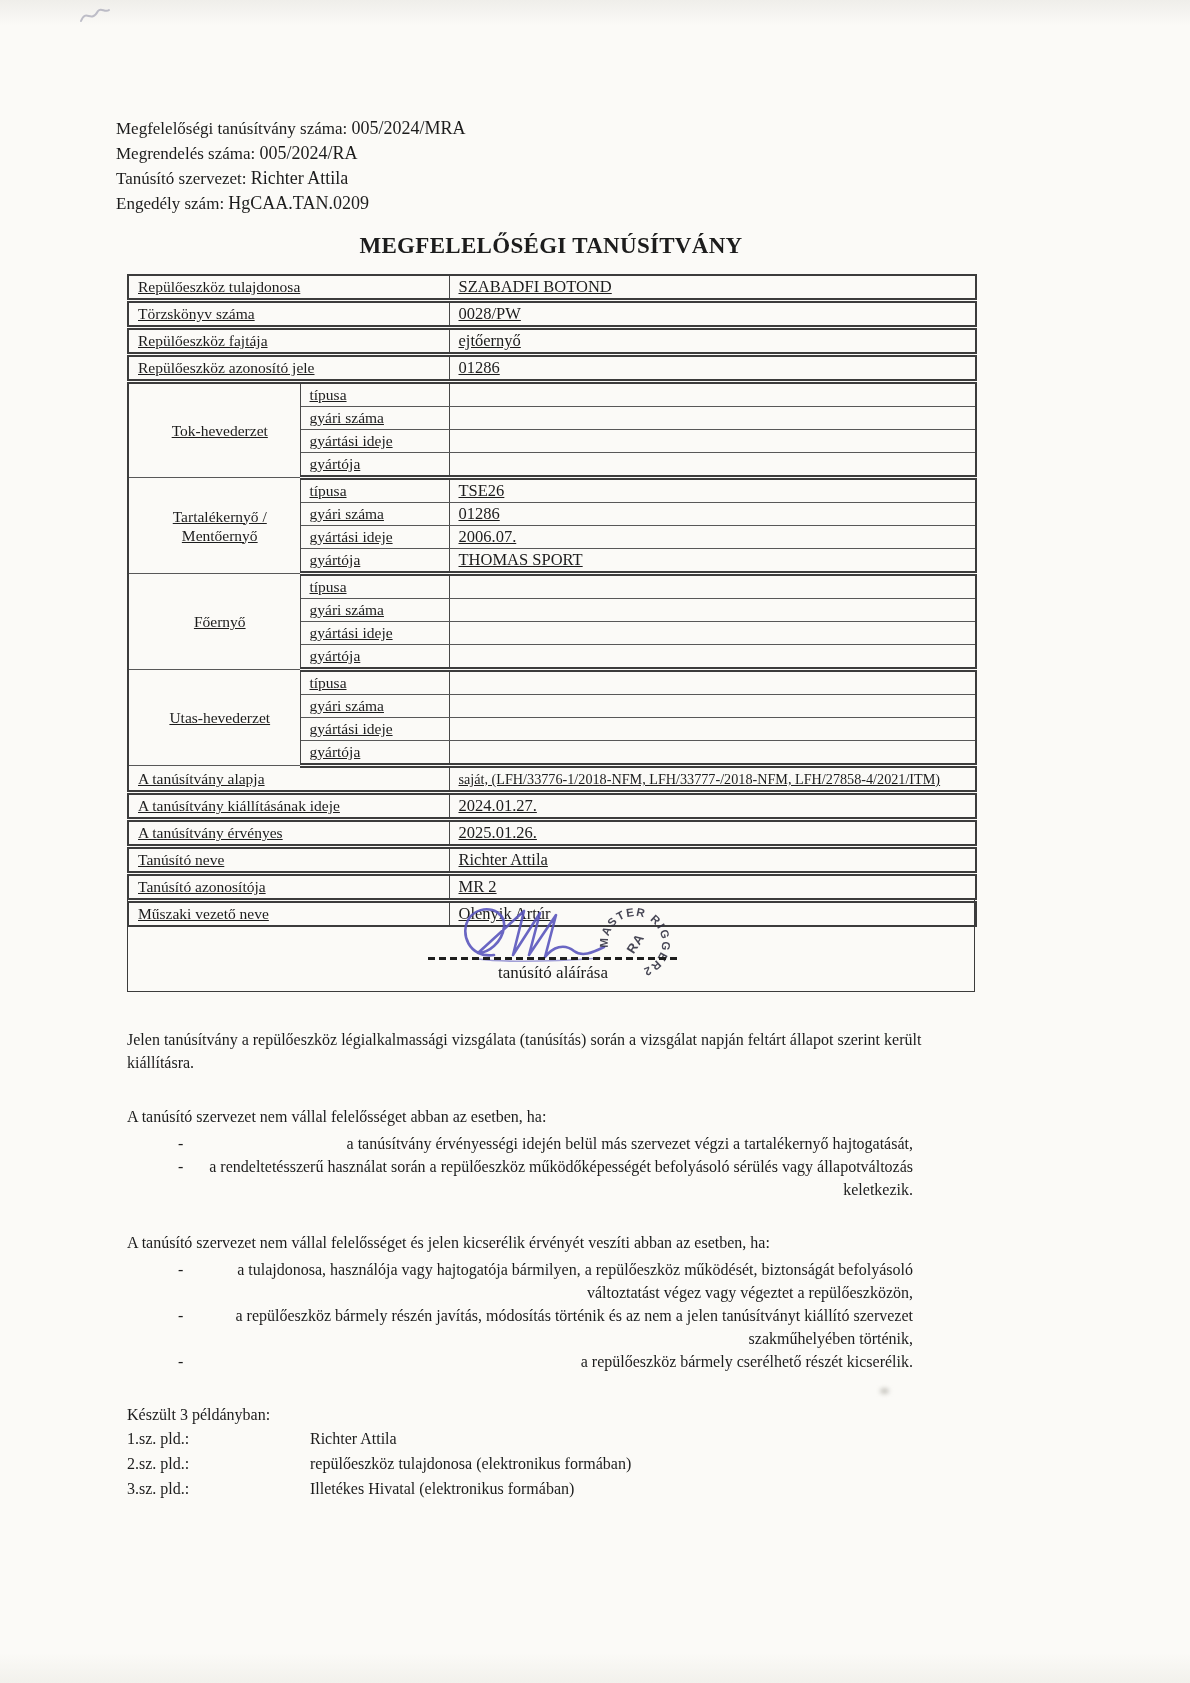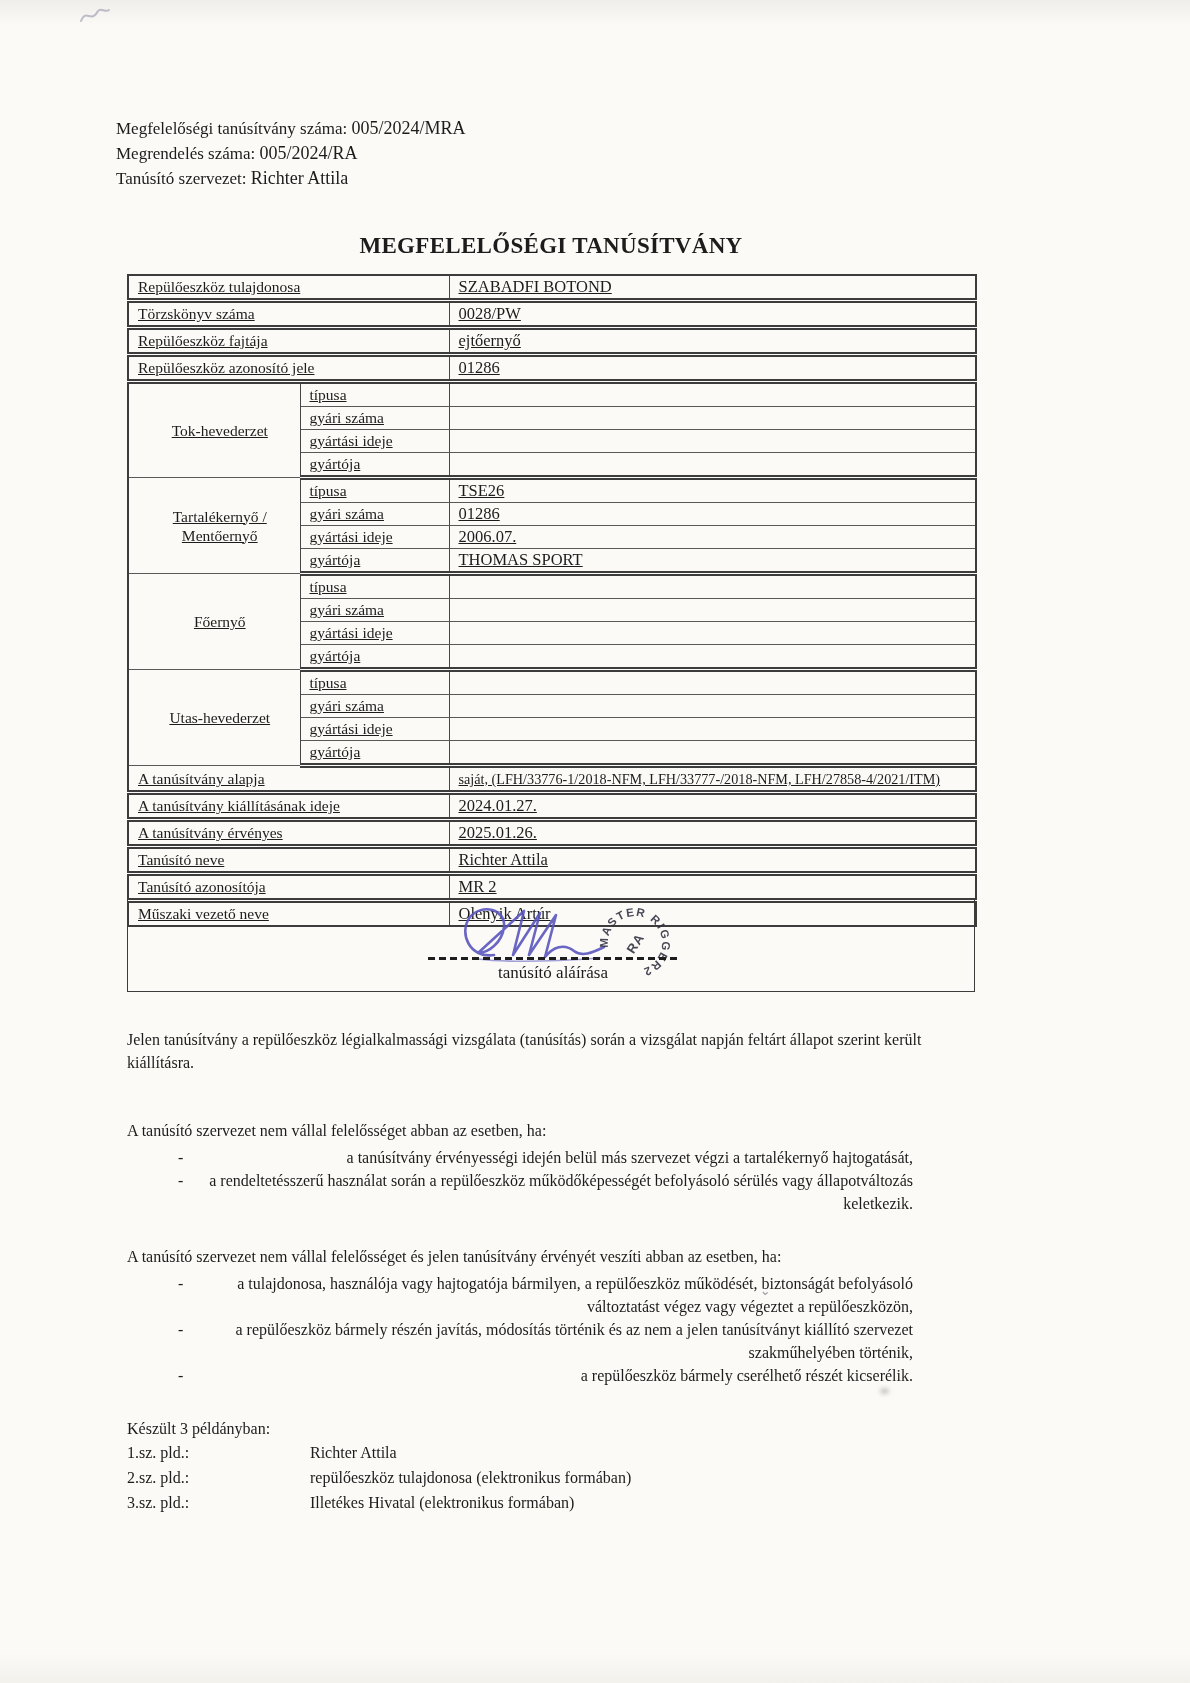--- a/index.html
+++ b/index.html
@@ -60,21 +60,21 @@
   }
   .sig-caption {
     position: absolute; left: 300px; top: 63px; width: 250px;
     text-align: center; font-size: 17px;
   }
   .sig-scribble { position: absolute; left: 322px; top: 1px; }
   .stamp { position: absolute; left: 468px; top: 4px; transform: rotate(-57deg); opacity: .88; }
 
   
   .notes { position: absolute; left: 127px; top: 1028px; width: 853px; font-size: 16px; line-height: 23px; }
-  .notes .p1 { margin-bottom: 45px; }
+  .notes .p1 { margin-bottom: 31px; }
   .notes .sec-head { margin-bottom: 4px; }
   .bullets { margin-bottom: 30px; }
   .bullet { display: flex; align-items: flex-start; }
   .bullet .dash { width: 34px; padding-left: 51px; flex: 0 0 auto; }
   .bullet .btxt { width: 735px; text-align: right; }
   .copies { margin-top: 3px; }
   .copy-row { display: flex; line-height: 25px; }
   .copy-row .clabel { width: 183px; flex: 0 0 auto; }
 
   
@@ -88,20 +88,21 @@
 <div class="page">
 
   <svg class="artifact" style="left:78px; top:4px;" width="34" height="24" viewBox="0 0 34 24">
     <path d="M3,17 C8,4 13,20 20,7 C23,3 27,9 31,6" fill="none" stroke="#a9aab8" stroke-width="2" stroke-linecap="round" opacity=".75"></path>
   </svg>
 
   <div class="meta">
     <div class="line"><span>Megfelelőségi tanúsítvány száma:</span> <span class="val">005/2024/MRA</span></div>
     <div class="line"><span>Megrendelés száma:</span> <span class="val">005/2024/RA</span></div>
     <div class="line"><span>Tanúsító szervezet:</span> <span class="val">Richter Attila</span></div>
+    <div class="line"><span>Engedély szám:</span> <span class="val">HgCAA.TAN.0209</span></div>
   </div>
 
   <div class="doc-title">MEGFELELŐSÉGI TANÚSÍTVÁNY</div>
 
   <table class="cert">
     <colgroup>
         <col style="width:172px">
         <col style="width:149px">
         <col style="width:527px">
       </colgroup>
@@ -252,21 +253,21 @@
       <div class="bullet">
         <span class="dash">-</span>
         <span class="btxt">a tanúsítvány érvényességi idején belül más szervezet végzi a tartalékernyő hajtogatását,</span>
       </div>
       <div class="bullet">
         <span class="dash">-</span>
         <span class="btxt">a rendeltetésszerű használat során a repülőeszköz működőképességét befolyásoló sérülés vagy állapotváltozás keletkezik.</span>
       </div>
     </div>
 
-    <div class="sec-head">A tanúsító szervezet nem vállal felelősséget és jelen tanúsítvány érvényét veszíti abban az esetben, ha:</div>
+    <div class="sec-head">A tanúsító szervezet nem vállal felelősséget és jelen kicserélik érvényét veszíti abban az esetben, ha:</div>
     <div class="bullets">
       <div class="bullet">
         <span class="dash">-</span>
         <span class="btxt">a tulajdonosa, használója vagy hajtogatója bármilyen, a repülőeszköz működését, biztonságát befolyásoló változtatást végez vagy végeztet a repülőeszközön,</span>
       </div>
       <div class="bullet">
         <span class="dash">-</span>
         <span class="btxt">a repülőeszköz bármely részén javítás, módosítás történik és az nem a jelen tanúsítványt kiállító szervezet szakműhelyében történik,</span>
       </div>
       <div class="bullet">

